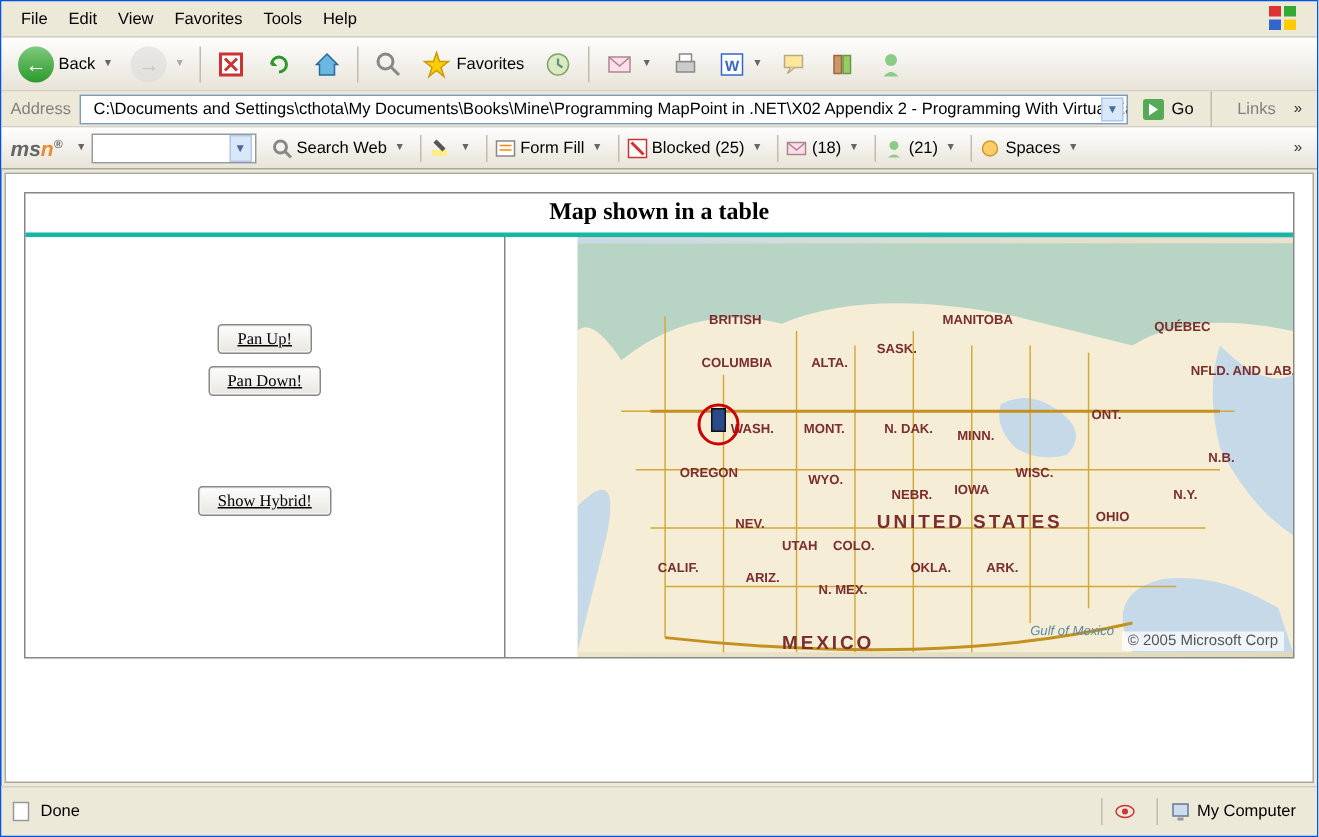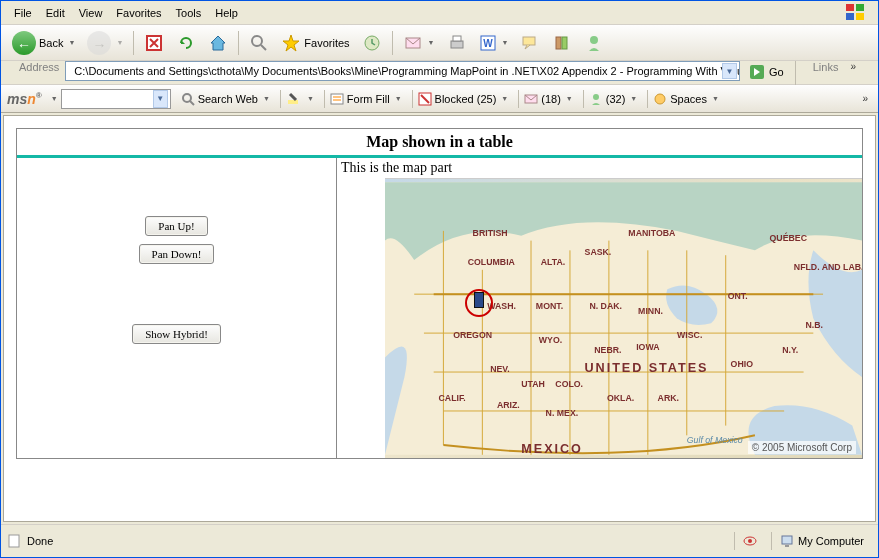--- a/index.html
+++ b/index.html
@@ -13,42 +13,42 @@
 .wbtn.min, .wbtn.max { background: linear-gradient(to bottom,#7eb6ff,#2b72e0); }
 .wbtn.close { background: linear-gradient(to bottom,#f5a58d,#d64f1f); }
 .menubar { height: 24px; background: #ece9d8; display: flex; align-items: center; padding: 0 6px; border-bottom: 1px solid #d4d0c8; position: relative; }
 .menubar span { padding: 2px 7px; cursor: default; }
 .winflag { position: absolute; right: 4px; top: 2px; width: 36px; height: 20px; display:flex; align-items:center; justify-content:center; }
 .toolbar { display: flex; align-items: center; padding: 2px 6px; gap: 2px; border-bottom: 1px solid #d4d0c8; height: 36px; background: linear-gradient(#fefefe,#e8e4d8); }
 .tbtn { display: flex; align-items: center; gap: 3px; padding: 2px 4px; border: 1px solid transparent; border-radius: 3px; cursor: pointer; }
 .tbtn.disabled { opacity: 0.5; }
 .ticon { width: 24px; height: 24px; display: flex; align-items: center; justify-content: center; border-radius: 50%; }
 .sep { width: 1px; height: 24px; background: #c0bcae; margin: 0 3px; }
-.addr { height: 24px; display: flex; align-items: flex-start; padding: 0 18px; gap: 4px; border-bottom: 1px solid #d4d0c8; background: #ece9d8; }
+.addr { height: 24px; display: flex; align-items: center; padding: 0 6px; gap: 4px; border-bottom: 1px solid #d4d0c8; background: #ece9d8; }
 .addr-label { color: #808080; padding-right:2px; }
 .addr-input { flex: 1; height: 20px; border: 1px solid #7f9db9; background: #fff; padding: 0 4px; display: flex; align-items: center; font-size: 11px; overflow: hidden; white-space: nowrap; position:relative; }
 .addr-input-icon { width:14px; height:14px; margin-right:4px; }
 .addr-dd { position:absolute; right:2px; width:15px; height:16px; background:#d9e7fb; border:1px solid #b2c9e8; display:flex; align-items:center; justify-content:center; font-size:8px; color:#4a6a99; }
 .gobtn { display: flex; align-items: center; gap: 3px; padding: 2px 4px; cursor:pointer; }
 .links { color: #808080; padding: 0 4px 0 10px; }
 .msnbar { height: 28px; display: flex; align-items: center; padding: 0 6px; gap: 3px; border-bottom: 1px solid #aca899; background: linear-gradient(#fefefe,#e8e4d8); }
 .msn-logo { font-weight: bold; font-style: italic; color:#666; font-size:14px; padding-right:4px; }
 .msn-logo b{color:#e83;}
 .msn-input { width: 110px; height: 20px; border: 1px solid #999; background:#fff; position:relative; }
 .msn-input .addr-dd { height:18px; }
 .msnbtn { display: flex; align-items: center; gap: 3px; padding: 2px 5px; border-left:1px solid #c0bcae; margin-left:2px; cursor:pointer; font-size:11px; }
 .msnbtn.nb { border:none; }
 .dd-arrow { font-size: 7px; padding-left:2px; color:#666; }
 .content { flex: 1; background: #fff; margin: 2px; border: 1px solid #aca899; overflow: auto; position:relative; padding:12px; }
 .demo { border: 1px solid #888; background:#fff; }
 .demo-title { text-align: center; font-family: 'Times New Roman', serif; font-weight: bold; font-size: 16px; padding: 4px; border-bottom:3px solid #14b8a6; }
 .demo-body { display: flex; }
 .controls { width: 320px; border-right:1px solid #888; padding: 10px; display:flex; flex-direction:column; align-items:center; gap:8px; }
 .ctrl-row { display:flex; gap:8px; justify-content:center; }
-.xpbtn { font-family: Tahoma; font-size: 11px; padding: 3px 12px; background: linear-gradient(#fdfdfd,#e7e6e0); border: 1px solid #888; border-radius: 3px; box-shadow: inset 0 0 0 1px #f5f4ee; cursor:pointer; }
+.xpbtn { font-family: Tahoma; font-size: 11px; padding: 3px 12px; background: linear-gradient(#fdfdfd,#e7e6e0); border: 1px solid #888; border-radius: 3px; box-shadow: inset 0 0 0 1px #f5f4ee; cursor:pointer;text-decoration:underline; }
 .mapcell { flex:1; }
 .map-label { font-family: 'Times New Roman', serif; font-size: 14px; padding: 2px 4px; }
 .map { position: relative; height: 280px; background: linear-gradient(160deg,#c5d9e8 0%, #e8e0c5 30%, #f0e8d0 50%, #e0d8b8 100%); overflow:hidden; border-top:1px solid #ccc;margin-left:48px; }
 .map svg { width:100%; height:100%; }
 .map-copy { position:absolute; bottom:4px; right:6px; font-size:10px; color:#555; background:rgba(255,255,255,.7); padding:1px 4px; }
 .pin-circle { position:absolute; left:80px; top:110px; width:28px; height:28px; border:2px solid #c00; border-radius:50%; }
 .pin { position:absolute; left:89px; top:113px; width:10px; height:16px; background:#2a4a8a; border:1px solid #111; }
 .map-label-txt { font-family: Arial; font-weight:bold; fill:#7b2e2e; font-size:9px; }
 .map-country { font-family: Arial; font-weight:bold; fill:#7b2e2e; font-size:13px; letter-spacing:2px; }
 .map-water { fill:#5b8aa8; font-size:9px; font-style:italic; }
@@ -232,21 +232,21 @@
           <path d="M1 3 L7 8 L13 3" stroke="#a88" fill="none"></path>
         </svg>
         <span>(18)</span>
         <span class="dd-arrow">▼</span>
       </div>
     <div class="msnbtn">
         <svg width="14" height="14">
           <circle cx="7" cy="5" r="3" fill="#8c8"></circle>
           <path d="M3 13 Q7 9 11 13" fill="#8c8"></path>
         </svg>
-        <span>(32)</span>
+        <span>(21)</span>
         <span class="dd-arrow">▼</span>
       </div>
     <div class="msnbtn">
         <svg width="14" height="14">
           <circle cx="7" cy="7" r="5" fill="#fc6" stroke="#c93"></circle>
         </svg>
         <span>Spaces</span>
         <span class="dd-arrow">▼</span>
       </div>
     <span class="chev" style="margin-left:auto">»</span>
@@ -264,21 +264,20 @@
           <div class="ctrl-row">
               <button class="xpbtn">Pan Down!</button>
             </div>
           <div style="height:12px"></div>
           <div style="height:24px"></div>
           <div class="ctrl-row">
               <button class="xpbtn">Show Hybrid!</button>
             </div>
         </div>
         <div class="mapcell">
-          <div class="map-label">This is the map part</div>
           <div class="map">
             <svg viewBox="0 0 490 280">
               <rect x="0" y="0" width="490" height="280" fill="#f5edd6"></rect>
               <path d="M0 0 L490 0 L490 60 Q420 45 380 70 Q340 60 300 50 Q200 30 140 55 Q80 40 30 80 Q10 50 0 60 Z" fill="#b8d4c4"></path>
               <path d="M0 180 Q30 150 20 200 L0 280 Z" fill="#c5d9e8"></path>
               <path d="M380 280 Q360 240 400 230 Q440 225 480 250 L490 280 Z" fill="#c5d9e8"></path>
               <path d="M440 70 Q470 100 490 90 L490 200 Q460 180 440 140 Q430 100 440 70" fill="#c5d9e8"></path>
               <path d="M290 110 Q310 100 330 115 Q350 130 335 145 Q315 150 300 140 Q285 125 290 110" fill="#c5d9e8"></path>
               <g stroke="#d4a838" stroke-width="1" fill="none">
                 <path d="M60 50 L60 270 M100 90 L100 280 M150 60 L150 280 M190 70 L190 280 M230 60 L230 280 M270 70 L270 280 M310 70 L310 260 M350 75 L350 250"></path>

